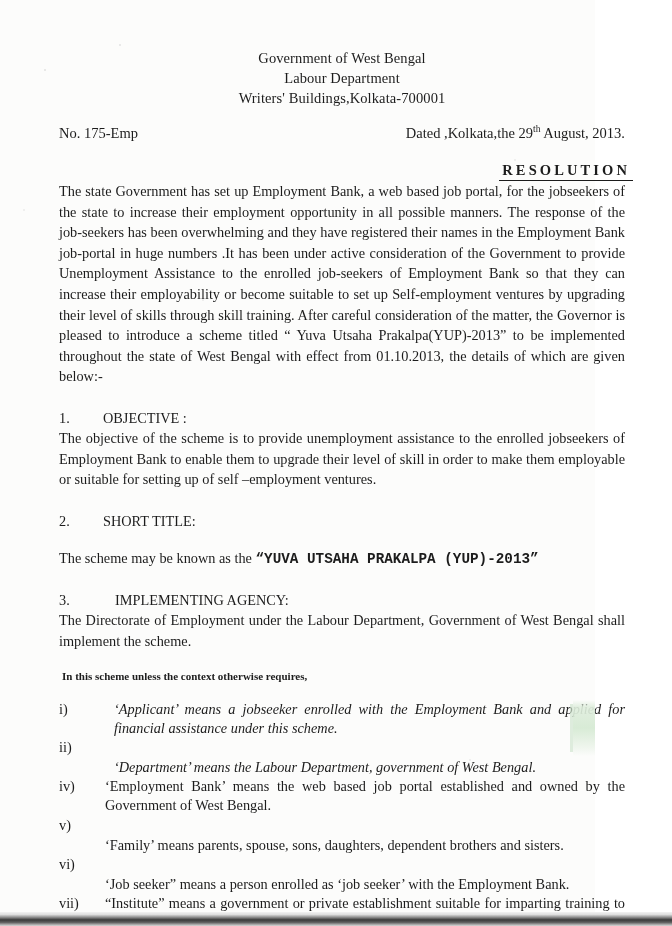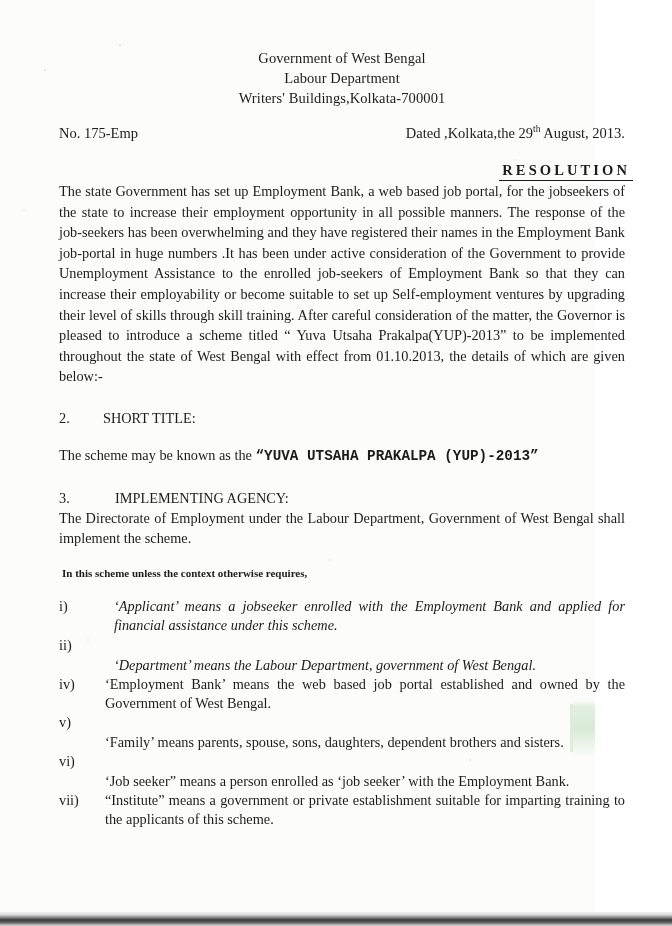--- a/index.html
+++ b/index.html
@@ -210,20 +210,22 @@
       <span class="memo-no">No. 175-Emp</span>
       <span class="memo-date"><span>Dated ,Kolkata,the 29</span><sup>th</sup><span> August, 2013.</span></span>
     </div>
 
     <div class="res-title-wrap">
       <span class="res-title">RESOLUTION</span>
     </div>
 
     <p class="body-para para-intro">The state Government has set up Employment Bank, a web based job portal, for the jobseekers of the state to increase their employment opportunity in all possible manners. The response of the job-seekers has been overwhelming and they have registered their names in the Employment Bank job-portal in huge numbers .It has been under active consideration of the Government to provide   Unemployment Assistance to the enrolled job-seekers of Employment Bank  so that they can  increase their employability or  become suitable to set up Self-employment ventures  by upgrading their level of skills through skill training. After careful consideration  of the matter, the Governor is pleased to  introduce a scheme titled “ Yuva Utsaha Prakalpa(YUP)-2013” to be implemented throughout the state of West Bengal  with effect from  01.10.2013, the details of which are given below:-</p>
 
+    <div class="section-head"><span class="num">1.</span><span>OBJECTIVE :</span></div>
+    <p class="body-para after-head">The objective of the scheme is to provide unemployment assistance to the enrolled jobseekers of Employment Bank to enable them to upgrade their level of skill in order to make them employable or suitable for setting up of self –employment ventures.</p>
 
     <div class="section-head"><span class="num">2.</span><span>SHORT TITLE:</span></div>
     <div class="short-title-line"><span>The scheme may be known as the </span><b>“YUVA UTSAHA PRAKALPA (YUP)-2013”</b></div>
 
     <div class="section-head wide"><span class="num">3.</span><span>IMPLEMENTING AGENCY:</span></div>
     <p class="body-para after-head">The Directorate of Employment under the Labour Department, Government of West Bengal shall implement the scheme.</p>
 
     <div class="lead-in">In this scheme unless the context otherwise requires,</div>
 
     <div class="def-list" id="def-list">

